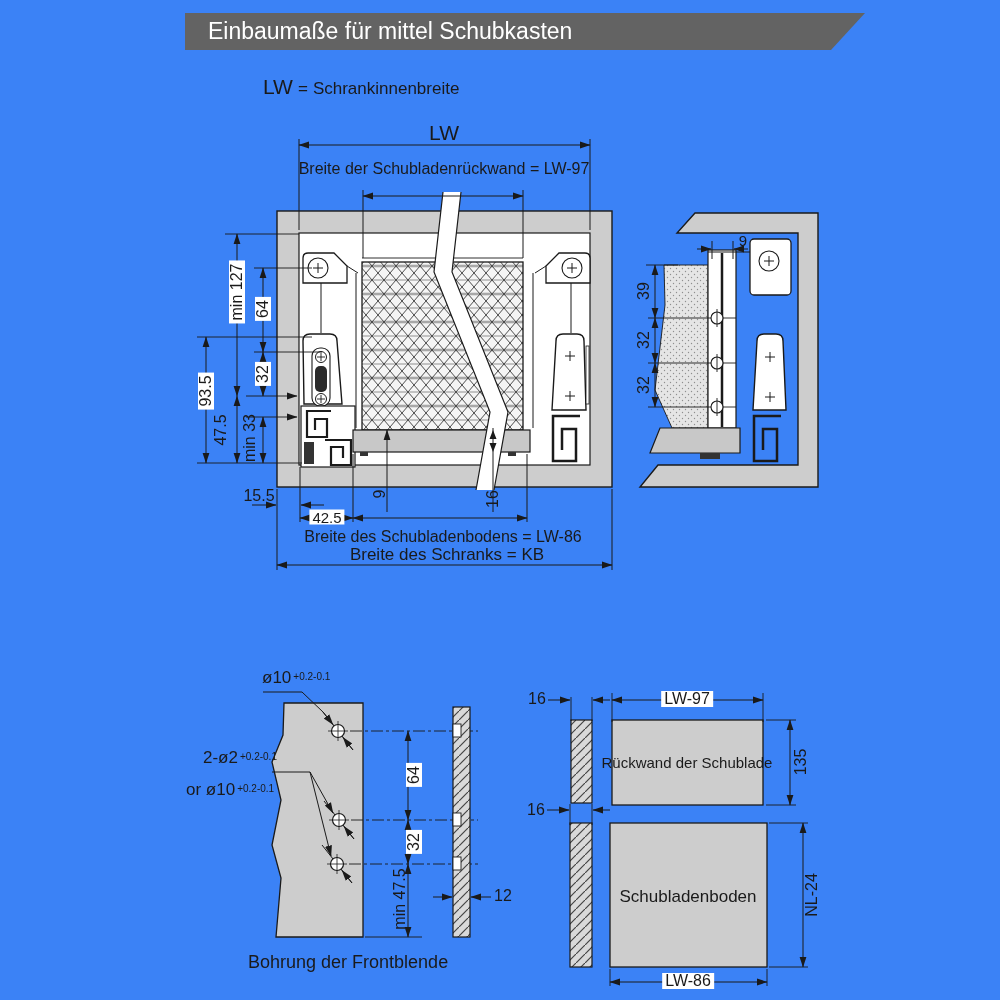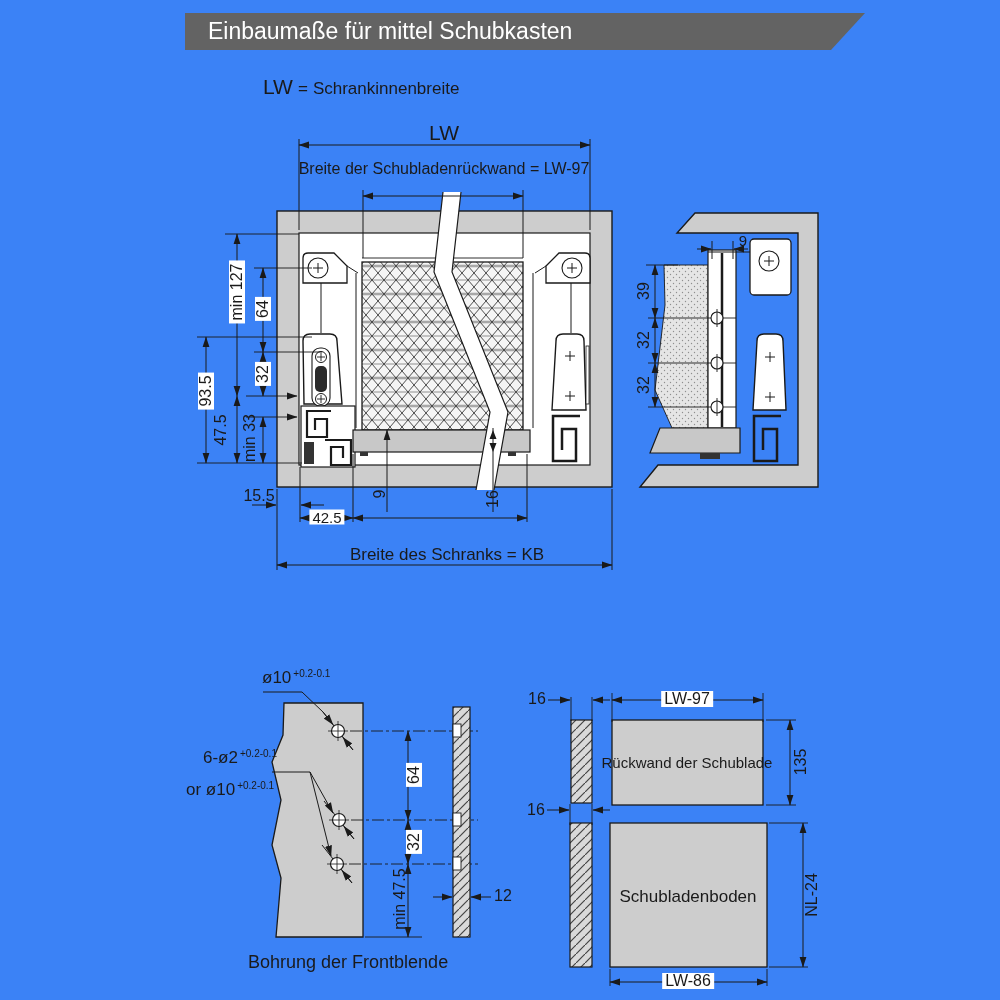--- a/index.html
+++ b/index.html
@@ -9,21 +9,21 @@
   .hdr{position:absolute;left:185px;width:680px;height:37px;background:#636363;color:#fff;
        display:flex;align-items:center;padding-left:23px;box-sizing:border-box;font-size:23px;
        clip-path:polygon(0 0,100% 0,calc(100% - 34px) 100%,0 100%);}
   .lbl{position:absolute;line-height:1;white-space:nowrap;font-size:16px;}
   .c{transform:translate(-50%,-50%);}
   .l{transform:translateY(-50%);}
   .r{transform:translate(-50%,-50%) rotate(-90deg);}
   .wb{background:#fff;padding:0 3px;}
   .f15{font-size:15px;}.f17{font-size:17px;}.f18{font-size:18px;}.f21{font-size:21px;}
   .legend{display:flex;align-items:baseline;gap:5px;}
-  .tol{display:flex;align-items:center;gap:2px;font-size:17px;}
+  .tol{display:flex;align-items:flex-end;gap:2px;font-size:17px;}
   .tolstack{display:inline-flex;flex-direction:row;font-size:10px;line-height:1.1;
             transform:translateY(-4px);}
 </style>
 </head>
 <body>
 
 <div id="stage">
 
   <svg width="1000" height="1000" viewBox="0 0 1000 1000">
     <defs>
@@ -264,36 +264,37 @@
   <div class="lbl r wb" style="left:237px;top:292px">min 127</div>
   <div class="lbl r wb" style="left:263px;top:309px">64</div>
   <div class="lbl r wb" style="left:263px;top:374px">32</div>
   <div class="lbl r wb" style="left:206px;top:391px">93.5</div>
   <div class="lbl r" style="left:221px;top:430px">47.5</div>
   <div class="lbl r" style="left:250px;top:438px">min 33</div>
   <div class="lbl c" style="left:259px;top:496px">15.5</div>
   <div class="lbl c wb f15" style="left:327px;top:517px">42.5</div>
   <div class="lbl r" style="left:380px;top:494px">9</div>
   <div class="lbl r" style="left:493px;top:499px">16</div>
+  <div class="lbl c" style="left:443px;top:537px">Breite des Schubladenbodens = LW-86</div>
   <div class="lbl c f17" style="left:447px;top:554px">Breite des Schranks = KB</div>
 
   <div class="lbl c f15" style="left:743px;top:240px">9</div>
   <div class="lbl r" style="left:644px;top:291px">39</div>
   <div class="lbl r" style="left:644px;top:340px">32</div>
   <div class="lbl r" style="left:644px;top:385px">32</div>
 
   <div class="lbl l tol" style="left:262px;top:677px">
     <span>ø10</span>
     <span class="tolstack">
       <span>+0.2</span>
       <span>-0.1</span>
     </span>
   </div>
   <div class="lbl l tol" style="left:203px;top:757px">
-    <span>6-ø2</span>
+    <span>2-ø2</span>
     <span class="tolstack">
       <span>+0.2</span>
       <span>-0.1</span>
     </span>
   </div>
   <div class="lbl l tol" style="left:186px;top:789px">
     <span>or ø10</span>
     <span class="tolstack">
       <span>+0.2</span>
       <span>-0.1</span>

